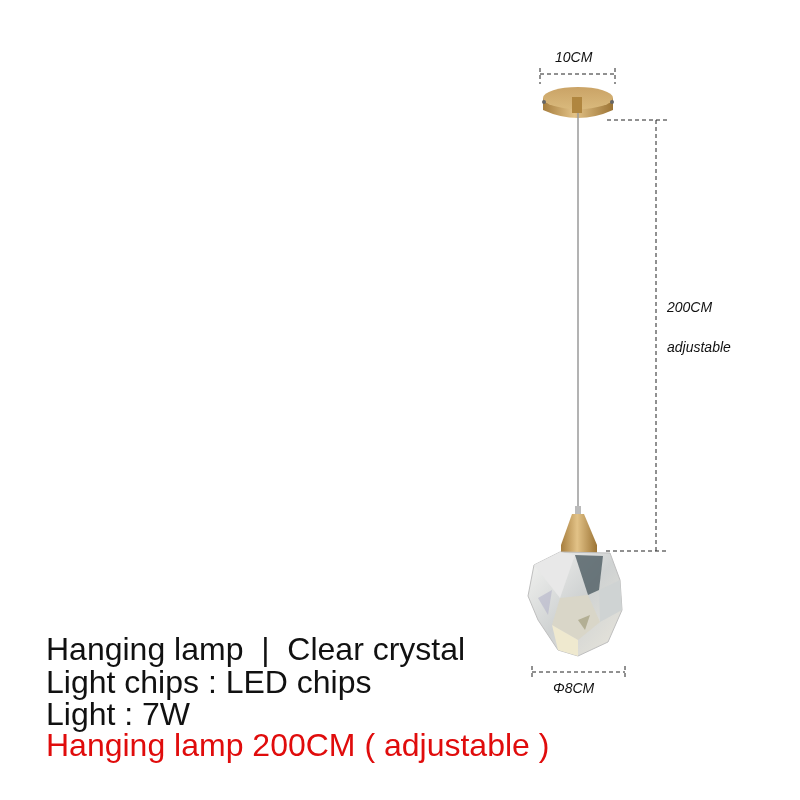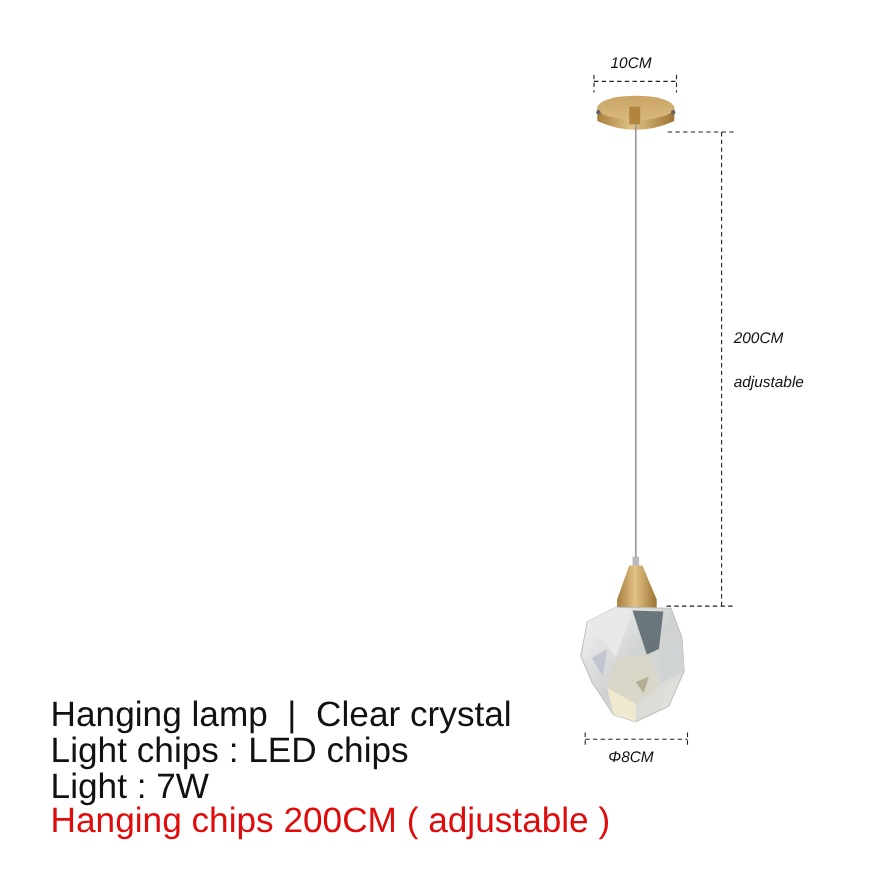--- a/index.html
+++ b/index.html
@@ -84,14 +84,14 @@
   <div class="dim-label" style="left:555px; top:49px;">10CM</div>
   <div class="dim-label" style="left:667px; top:299px;">200CM</div>
   <div class="dim-label" style="left:667px; top:339px;">adjustable</div>
   <div class="dim-label" style="left:553px; top:680px;">Φ8CM</div>
 </div>
 
 <div>
   <div class="spec-line" style="top: 634px; white-space: pre;">Hanging lamp  |  Clear crystal</div>
   <div class="spec-line" style="top: 667px; white-space: pre;">Light chips : LED chips</div>
   <div class="spec-line" style="top: 699px; white-space: pre;">Light : 7W</div>
-  <div class="spec-line red" style="top: 730px; white-space: pre;">Hanging chips 200CM ( adjustable )</div>
+  <div class="spec-line red" style="top: 730px; white-space: pre;">Hanging lamp 200CM ( adjustable )</div>
 </div>
 
 </body></html>

